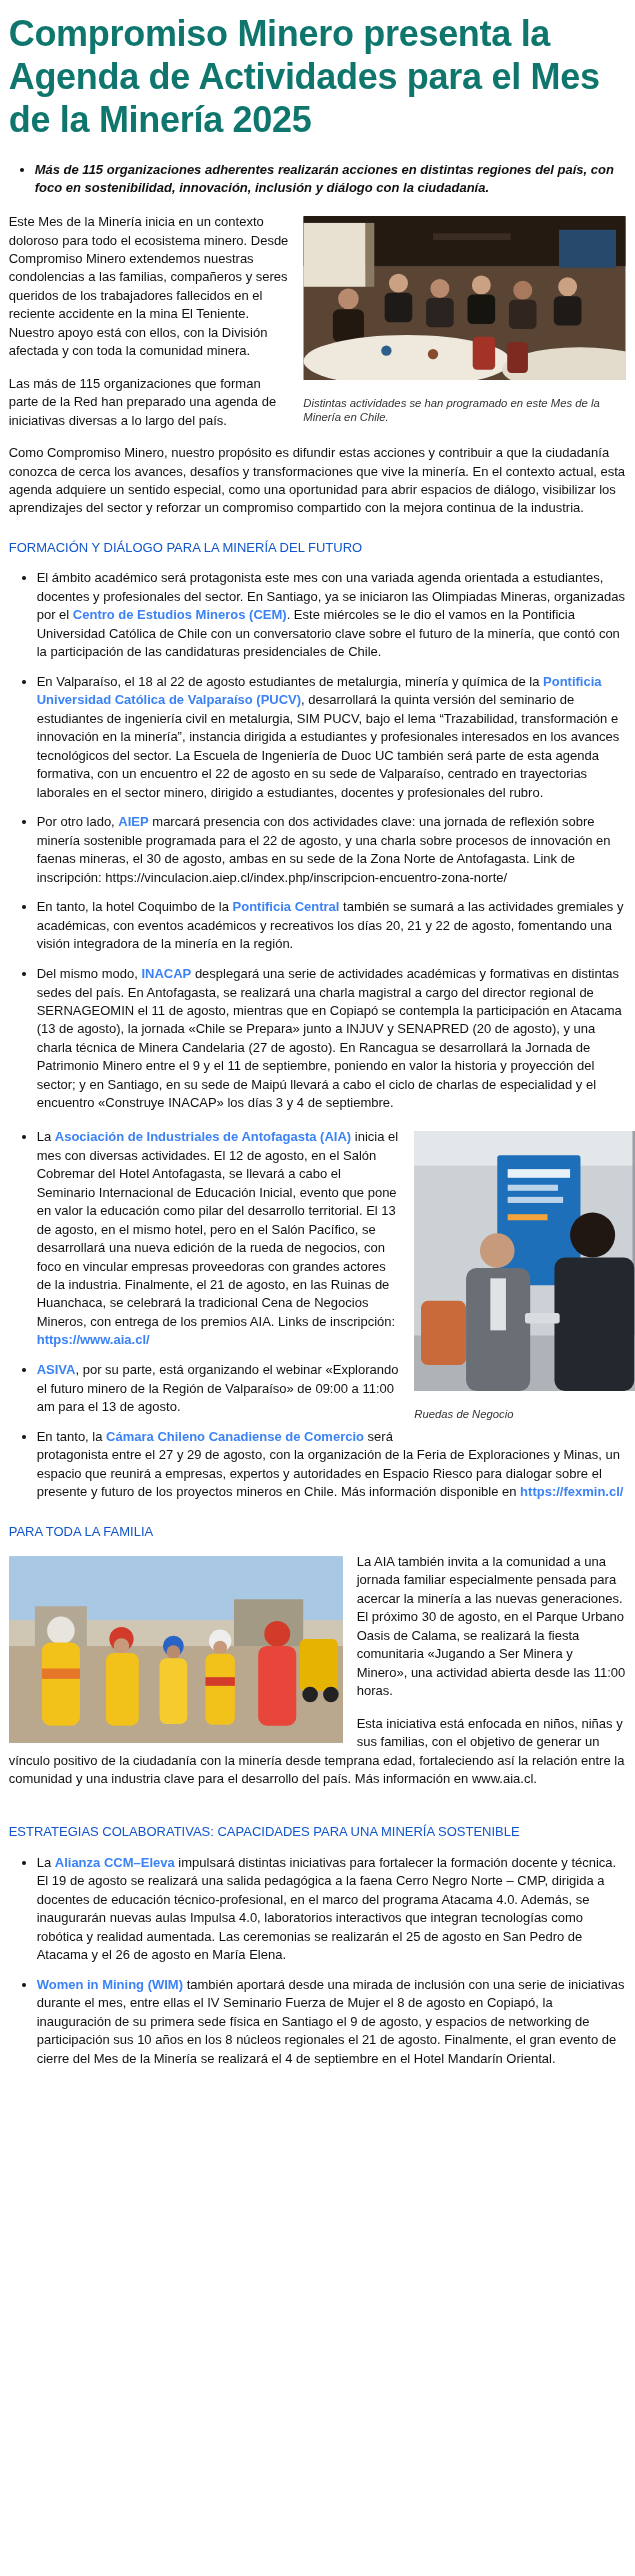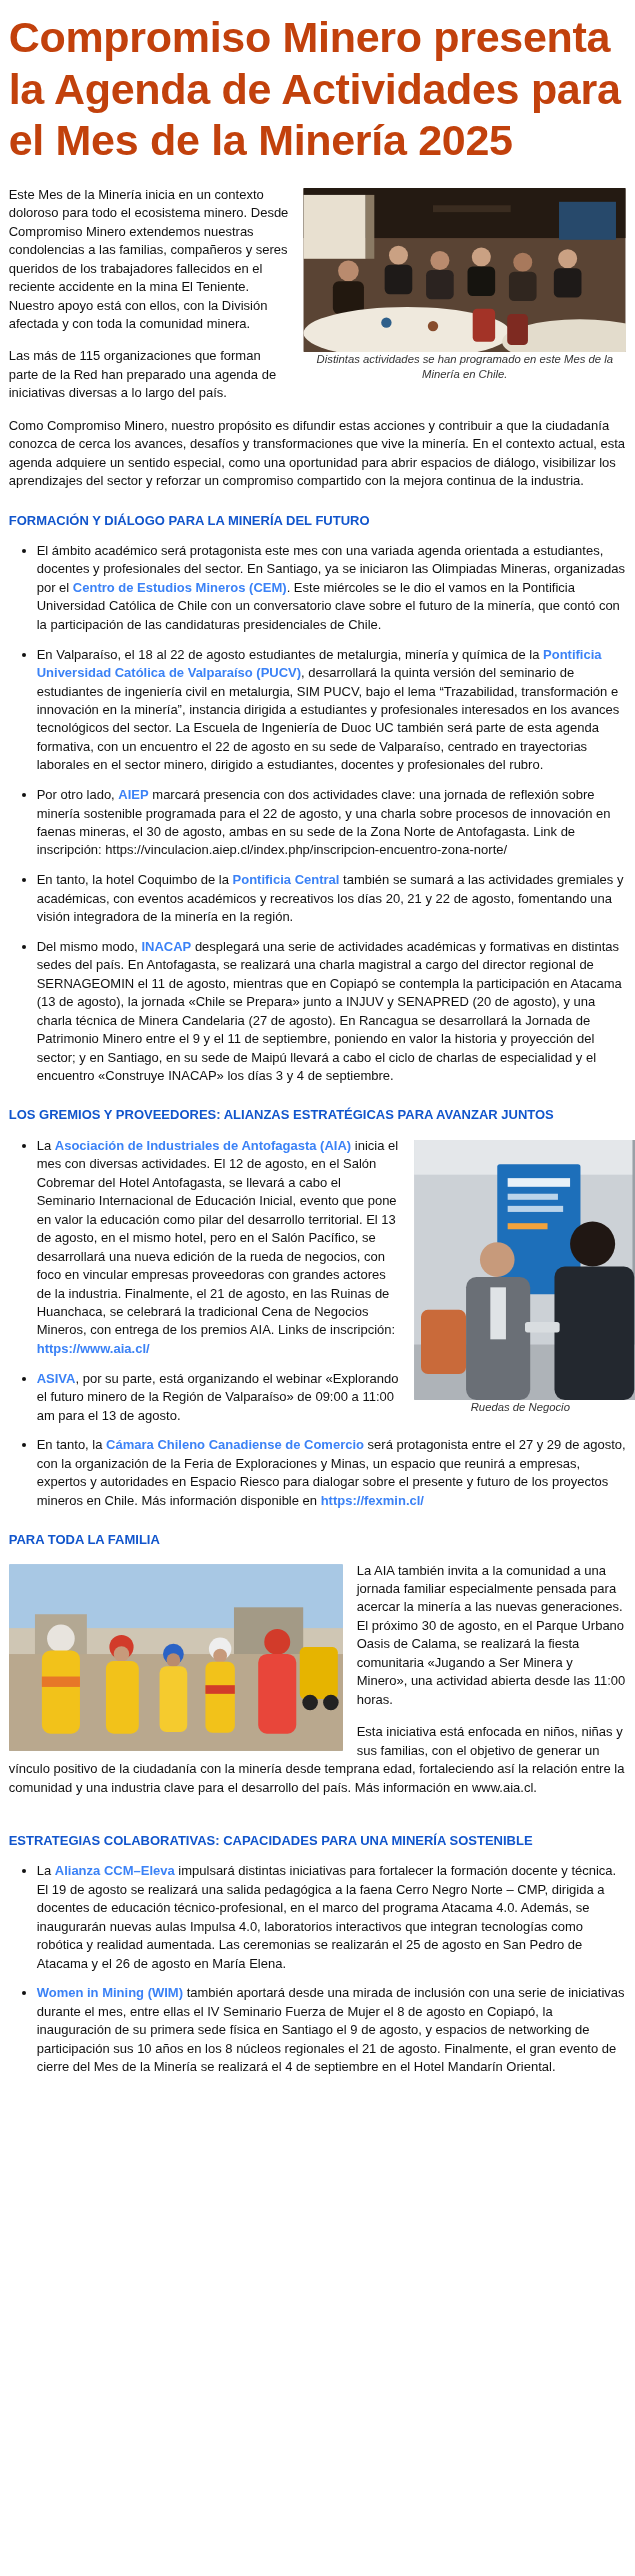--- a/index.html
+++ b/index.html
@@ -7,72 +7,76 @@
   body {
     width: 635px;
     color: #111111;
     font-family: "Liberation Sans", sans-serif;
     font-size: 13px;
     line-height: 1.42;
   }
   .page { padding: 12px 8.7px 24px 8.7px; min-height: 2576px; }
 
   h1 {
-    font-size: 43px;
+    font-size: 36px;
     line-height: 1.2;
     font-weight: bold;
-    color: #c2410c;
+    color: #0f766e;
     letter-spacing: -0.3px;
     margin-bottom: 19px;
   }
 
   ul.lead-list { padding-left: 26px; margin: 0 0 15.6px 0; }
   ul.lead-list li { margin-bottom: 3.5px; }
   .lead-text { font-weight: bold; font-style: italic; }
 
   p { margin-bottom: 14px; }
 
   h2 {
     color: #1155cc;
     font-size: 13px;
-    font-weight: bold;
+    font-weight: normal;
     margin: 21px 0 12px 0;
   }
 
   ul.content-list { padding-left: 28px; margin: 0 0 15.6px 0; }
   ul.content-list li { margin-bottom: 11.3px; }
 
   a.link { color: #3b82f6; font-weight: bold; text-decoration: none; cursor: pointer; }
 
   figure { display: block; }
   .fig-right { float: right; margin: 2.6px 0 8.7px 13px; }
   .fig-left  { float: left;  margin: 2.6px 14px 8.7px 0; }
   .fig-conference { width: 323px; }
   .fig-business   { width: 212px; }
   .fig-family     { width: 334px; }
   figure svg { display: block; border-radius: 0.9px; }
   figcaption {
     font-style: italic;
     font-size: 11.3px;
     color: #333333;
     line-height: 1.3;
-    margin-top: 0;
-    text-align: center;
+    margin-top: 16px;
   }
 
   .clear { clear: both; }
   .clearfix { clear: both; height: 0; }
 </style>
 </head>
 <body>
 
 <div class="page">
 
   <h1>Compromiso Minero presenta la Agenda de Actividades para el Mes de la Minería 2025</h1>
 
+  <ul class="lead-list">
+    <li>
+      <span class="lead-text">Más de 115 organizaciones adherentes realizarán acciones en distintas regiones del país, con foco en sostenibilidad, innovación, inclusión y diálogo con la ciudadanía.</span>
+    </li>
+  </ul>
 
   <div class="opening">
     <figure class="fig-right fig-conference">
       <svg width="323" height="164" viewBox="0 0 373 190" xmlns="http://www.w3.org/2000/svg" role="img">
         <rect width="373" height="190" fill="#5a4434"></rect>
         <rect width="373" height="58" fill="#241a12"></rect>
         <rect x="0" y="8" width="72" height="74" fill="#e8e0d0"></rect>
         <rect x="72" y="8" width="10" height="74" fill="#8a7a64"></rect>
         <rect x="296" y="16" width="66" height="44" fill="#27496b"></rect>
         <rect x="150" y="20" width="90" height="8" fill="#3a2c20"></rect>
@@ -106,21 +110,20 @@
 
   <h2>FORMACIÓN Y DIÁLOGO PARA LA MINERÍA DEL FUTURO</h2>
   <ul class="content-list">
     <li><span><span>El ámbito académico será protagonista este mes con una variada agenda orientada a estudiantes, docentes y profesionales del sector. En Santiago, ya se iniciaron las Olimpiadas Mineras, organizadas por el </span><a class="link" href="#">Centro de Estudios Mineros (CEM)</a><span>. Este miércoles se le dio el vamos en la Pontificia Universidad Católica de Chile con un conversatorio clave sobre el futuro de la minería, que contó con la participación de las candidaturas presidenciales de Chile.</span></span></li>
     <li><span><span>En Valparaíso, el 18 al 22 de agosto estudiantes de metalurgia, minería y química de la </span><a class="link" href="#">Pontificia Universidad Católica de Valparaíso (PUCV)</a><span>, desarrollará la quinta versión del seminario de estudiantes de ingeniería civil en metalurgia, SIM PUCV, bajo el lema “Trazabilidad, transformación e innovación en la minería”, instancia dirigida a estudiantes y profesionales interesados en los avances tecnológicos del sector. La Escuela de Ingeniería de Duoc UC también será parte de esta agenda formativa, con un encuentro el 22 de agosto en su sede de Valparaíso, centrado en trayectorias laborales en el sector minero, dirigido a estudiantes, docentes y profesionales del rubro.</span></span></li>
     <li><span><span>Por otro lado, </span><a class="link" href="#">AIEP</a><span> marcará presencia con dos actividades clave: una jornada de reflexión sobre minería sostenible programada para el 22 de agosto, y una charla sobre procesos de innovación en faenas mineras, el 30 de agosto, ambas en su sede de la Zona Norte de Antofagasta. Link de inscripción: </span><span>https://vinculacion.aiep.cl/index.php/inscripcion-encuentro-zona-norte/</span></span></li>
     <li><span><span>En tanto, la hotel Coquimbo de la </span><a class="link" href="#">Pontificia Central</a><span> también se sumará a las actividades gremiales y académicas, con eventos académicos y recreativos los días 20, 21 y 22 de agosto, fomentando una visión integradora de la minería en la región.</span></span></li>
     <li><span><span>Del mismo modo, </span><a class="link" href="#">INACAP</a><span> desplegará una serie de actividades académicas y formativas en distintas sedes del país. En Antofagasta, se realizará una charla magistral a cargo del director regional de SERNAGEOMIN el 11 de agosto, mientras que en Copiapó se contempla la participación en Atacama (13 de agosto), la jornada «Chile se Prepara» junto a INJUV y SENAPRED (20 de agosto), y una charla técnica de Minera Candelaria (27 de agosto). En Rancagua se desarrollará la Jornada de Patrimonio Minero entre el 9 y el 11 de septiembre, poniendo en valor la historia y proyección del sector; y en Santiago, en su sede de Maipú llevará a cabo el ciclo de charlas de especialidad y el encuentro «Construye INACAP» los días 3 y 4 de septiembre.</span></span></li>
   </ul>
 
-  <h2>LOS GREMIOS Y PROVEEDORES: ALIANZAS ESTRATÉGICAS PARA AVANZAR JUNTOS</h2>
   <ul class="content-list">
     <li>
       <figure class="fig-right fig-business">
         <svg width="248" height="260" viewBox="0 0 286 300" xmlns="http://www.w3.org/2000/svg" role="img">
           <rect width="286" height="300" fill="#ccd1d6"></rect>
           <rect x="0" y="0" width="286" height="40" fill="#e4e7ea"></rect>
           <rect x="96" y="28" width="96" height="150" rx="3" fill="#1d6fba"></rect>
           <rect x="108" y="44" width="72" height="10" fill="#ffffff" opacity="0.9"></rect>
           <rect x="108" y="62" width="58" height="7" fill="#ffffff" opacity="0.7"></rect>
           <rect x="108" y="76" width="64" height="7" fill="#ffffff" opacity="0.7"></rect>

